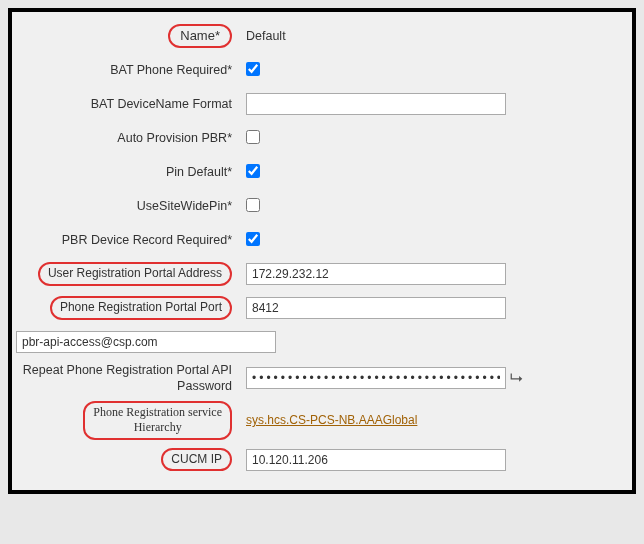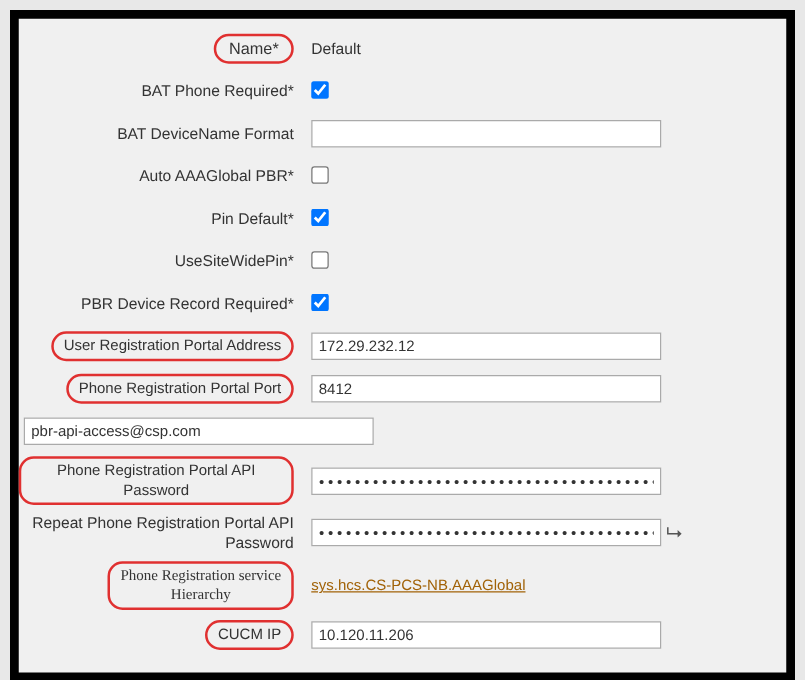--- a/index.html
+++ b/index.html
@@ -6,21 +6,21 @@
     body {
       font-family: Arial, sans-serif;
       font-size: 13px;
       background: #e8e8e8;
       width: 644px;
       min-height: 544px;
       color: #333;
     }
     .form-container {
       background: #f0f0f0;
-      border: 7px solid #000000;
+      border: 4px solid #000000;
       margin: 8px;
       padding: 10px 0;
     }
     .form-row {
       display: flex;
       align-items: center;
       margin-bottom: 6px;
       min-height: 28px;
     }
     .form-label {
@@ -37,21 +37,21 @@
       font-size: 12.5px;
       color: #333;
       padding-left: 4px;
     }
     .form-input {
       border: 1px solid #aaa;
       background: #fff;
       padding: 2px 5px;
       font-size: 12px;
       height: 22px;
-      width: 280px;
+      width: 260px;
       color: #333;
     }
     input[type="checkbox"] {
       width: 14px;
       height: 14px;
       cursor: pointer;
     }
     .highlighted-label {
       display: inline-block;
       border: 2px solid #e03030;
@@ -102,21 +102,21 @@
   </div>
 
   <div class="form-row">
     <div class="form-label">BAT DeviceName Format</div>
     <div class="form-value">
       <input type="text" class="form-input" value="" style="">
     </div>
   </div>
 
   <div class="form-row">
-    <div class="form-label">Auto AAAGlobal PBR*</div>
+    <div class="form-label">Auto Provision PBR*</div>
     <div class="form-value">
       <input type="checkbox" style="">
     </div>
   </div>
 
   <div class="form-row">
     <div class="form-label">Pin Default*</div>
     <div class="form-value">
       <input type="checkbox" checked="" style="">
     </div>
@@ -153,28 +153,20 @@
       <input type="text" class="form-input" value="8412" style="">
     </div>
   </div>
 
   <div class="form-row">
     <div class="form-value">
       <input type="text" class="form-input" value="pbr-api-access@csp.com" style="">
     </div>
   </div>
 
-  <div class="form-row">
-    <div class="form-label">
-      <span class="highlighted-label">Phone Registration Portal API Password</span>
-    </div>
-    <div class="form-value">
-      <input type="password" class="form-input" value="aaaaaaaaaaaaaaaaaaaaaaaaaaaaaaaaaaaaaaaa" style="letter-spacing: 3px;">
-    </div>
-  </div>
 
   <div class="form-row">
     <div class="form-label">Repeat Phone Registration Portal API Password</div>
     <div class="form-value" style="display:flex;align-items:center;">
       <input type="password" class="form-input" value="aaaaaaaaaaaaaaaaaaaaaaaaaaaaaaaaaaaaaaaa" style="letter-spacing: 3px;">
       <span class="cursor-arrow">⮡</span>
     </div>
   </div>
 
   <div class="form-row">

